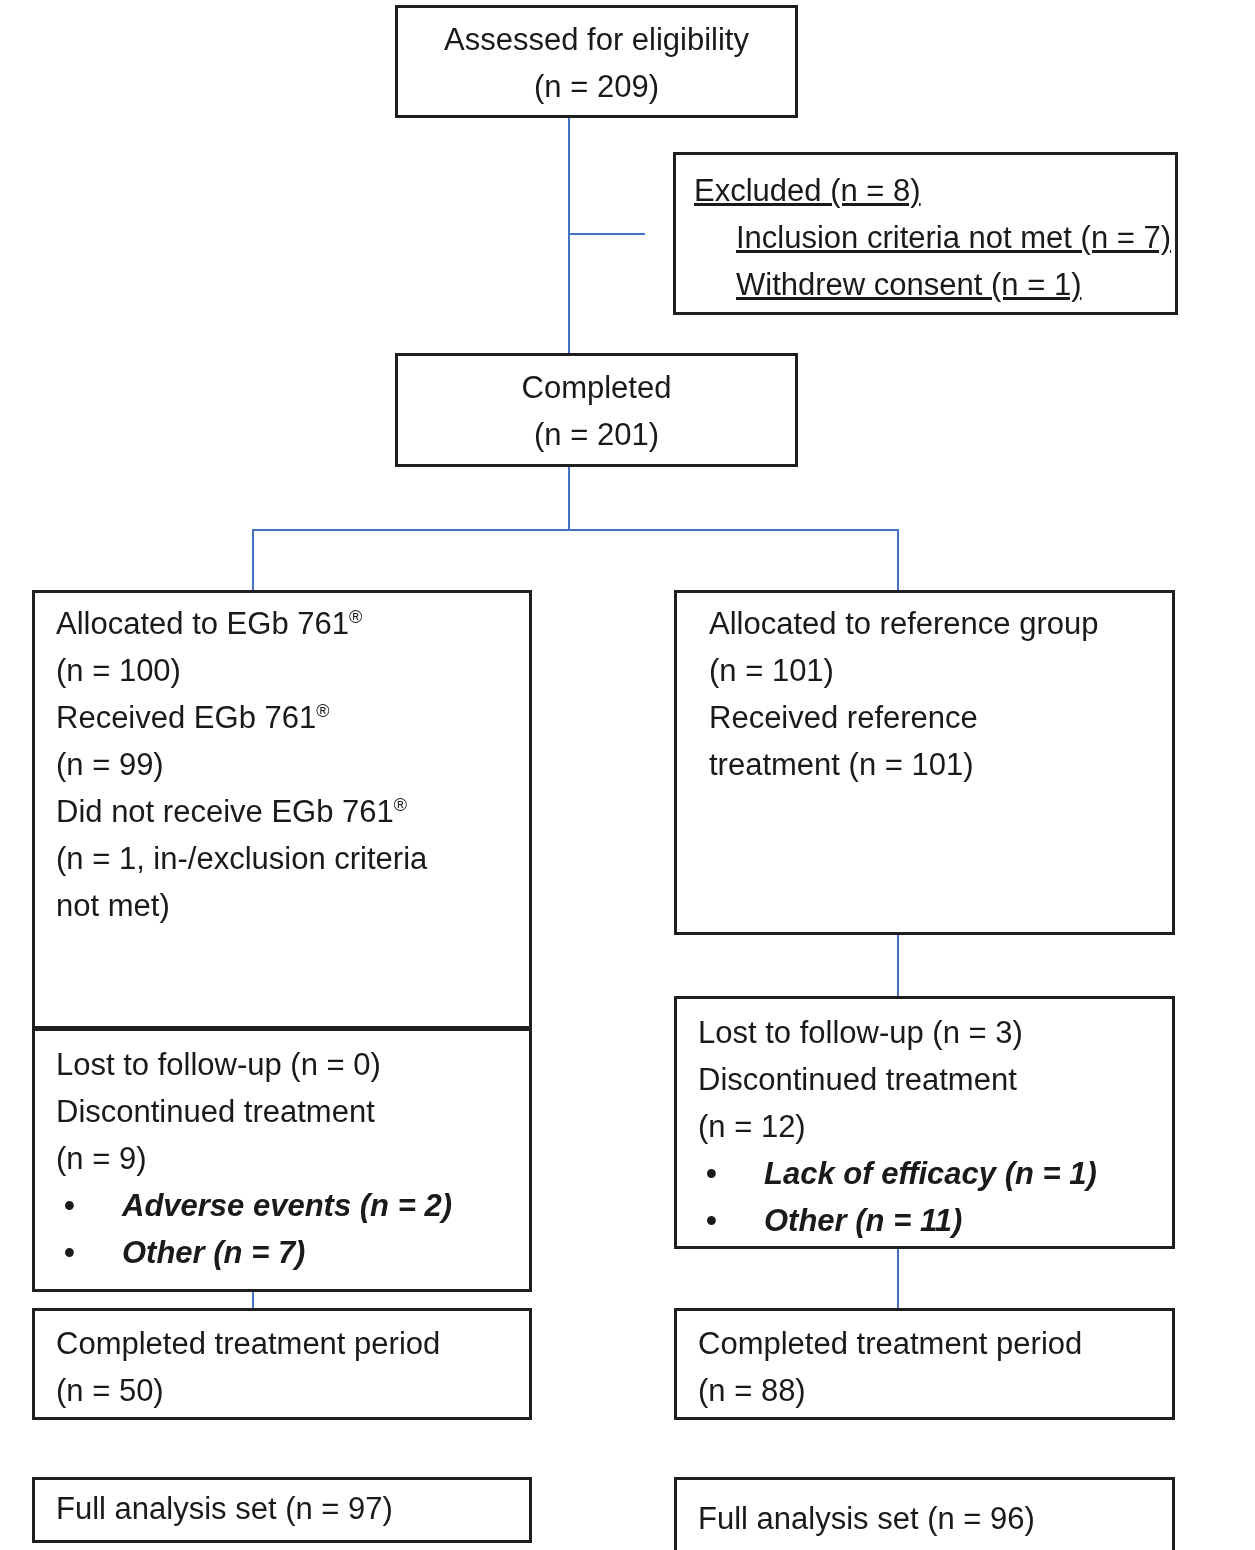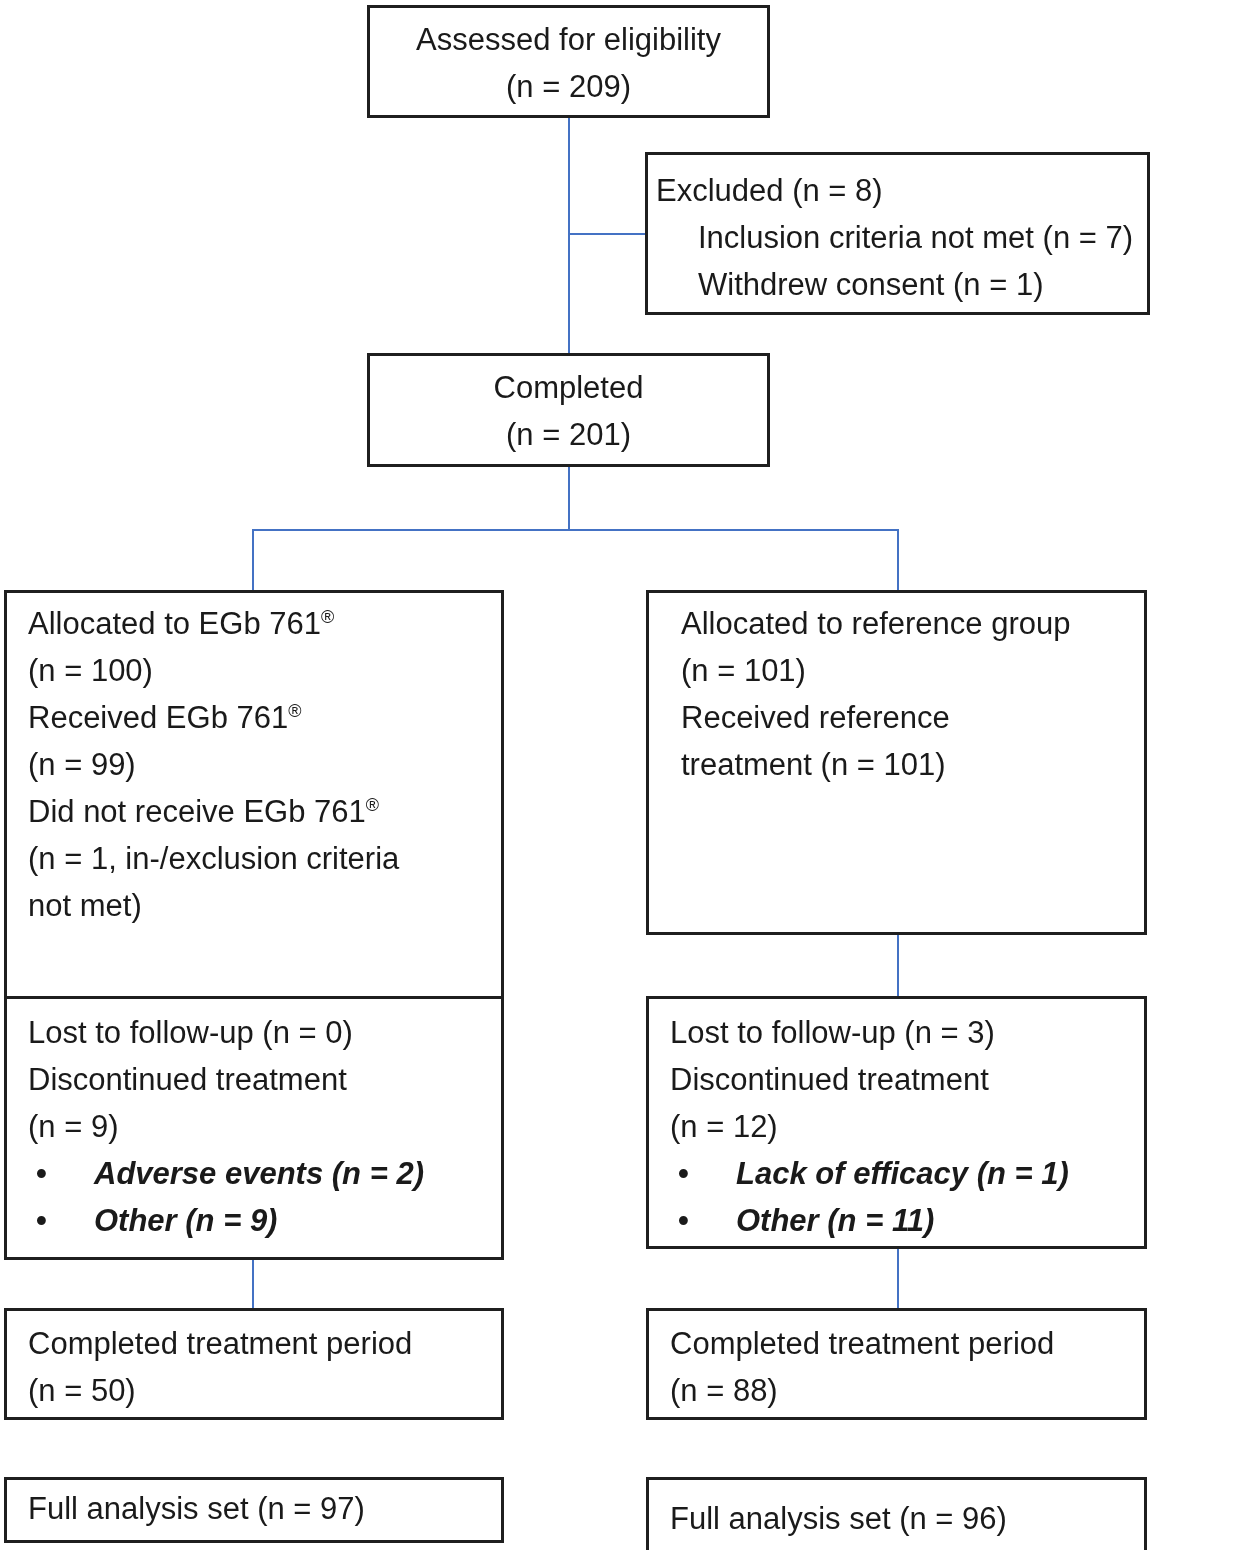--- a/index.html
+++ b/index.html
@@ -11,31 +11,32 @@
     font-family: "Liberation Sans", sans-serif;
     color: var(--text, #1a1a1a);
   }
   .box {
     position: absolute;
     box-sizing: border-box;
     border: 3px solid var(--box_border, #1f1f1f);
     background: #ffffff;
     font-size: 31px;
     line-height: 47px;
+    margin-left: 28px;
   }
   .box .line { white-space: nowrap; }
   .center { text-align: center; }
 
   
   #box-assessed   { left: 367px; top: 5px;    width: 403px; height: 113px; padding-top: 8px; }
-  #box-excluded   { left: 645px; top: 152px;  width: 505px; height: 163px; padding: 12px 8px; }
+  #box-excluded   { left: 645px; top: 152px;  width: 505px; height: 163px; padding: 12px 18px; text-decoration: underline; }
   #box-randomized { left: 367px; top: 353px;  width: 403px; height: 114px; padding-top: 8px; }
   #box-alloc-left { left: 4px;   top: 590px;  width: 500px; height: 439px; padding: 7px 21px; }
   #box-alloc-right{ left: 646px; top: 590px;  width: 501px; height: 345px; padding: 7px 32px; }
-  #box-fup-left   { left: 4px;   top: 996px;  width: 500px; height: 264px; padding: 10px 21px; }
+  #box-fup-left   { left: 4px;   top: 1028px;  width: 500px; height: 264px; padding: 10px 21px; }
   #box-fup-right  { left: 646px; top: 996px;  width: 501px; height: 253px; padding: 10px 21px; }
   #box-comp-left  { left: 4px;   top: 1308px; width: 500px; height: 112px; padding: 9px 21px; }
   #box-comp-right { left: 646px; top: 1308px; width: 501px; height: 112px; padding: 9px 21px; }
   #box-fas-left   { left: 4px;   top: 1477px; width: 500px; height: 66px;  padding: 5px 21px; }
   #box-fas-right  { left: 646px; top: 1477px; width: 501px; height: 76px;  padding: 15px 21px; }
 
   
   .vline { position: absolute; width: 2px;  background: var(--connector, #4472C4); }
   .hline { position: absolute; height: 2px; background: var(--connector, #4472C4); }
   #c-assessed-rand { left: 568px; top: 118px;  height: 235px; }
@@ -111,21 +112,21 @@
     <div class="line">(n = 101)</div>
     <div class="line">Received reference</div>
     <div class="line">treatment (n = 101)</div>
   </div>
 
   <div class="box" id="box-fup-left">
     <div class="line">Lost to follow-up (n = 0)</div>
     <div class="line">Discontinued treatment</div>
     <div class="line">(n = 9)</div>
     <div class="line bullet">Adverse events (n = 2)</div>
-    <div class="line bullet">Other (n = 9)</div>
+    <div class="line bullet">Other (n = 7)</div>
   </div>
 
   <div class="box" id="box-fup-right">
     <div class="line">Lost to follow-up (n = 3)</div>
     <div class="line">Discontinued treatment</div>
     <div class="line">(n = 12)</div>
     <div class="line bullet">Lack of efficacy (n = 1)</div>
     <div class="line bullet">Other (n = 11)</div>
   </div>
 

